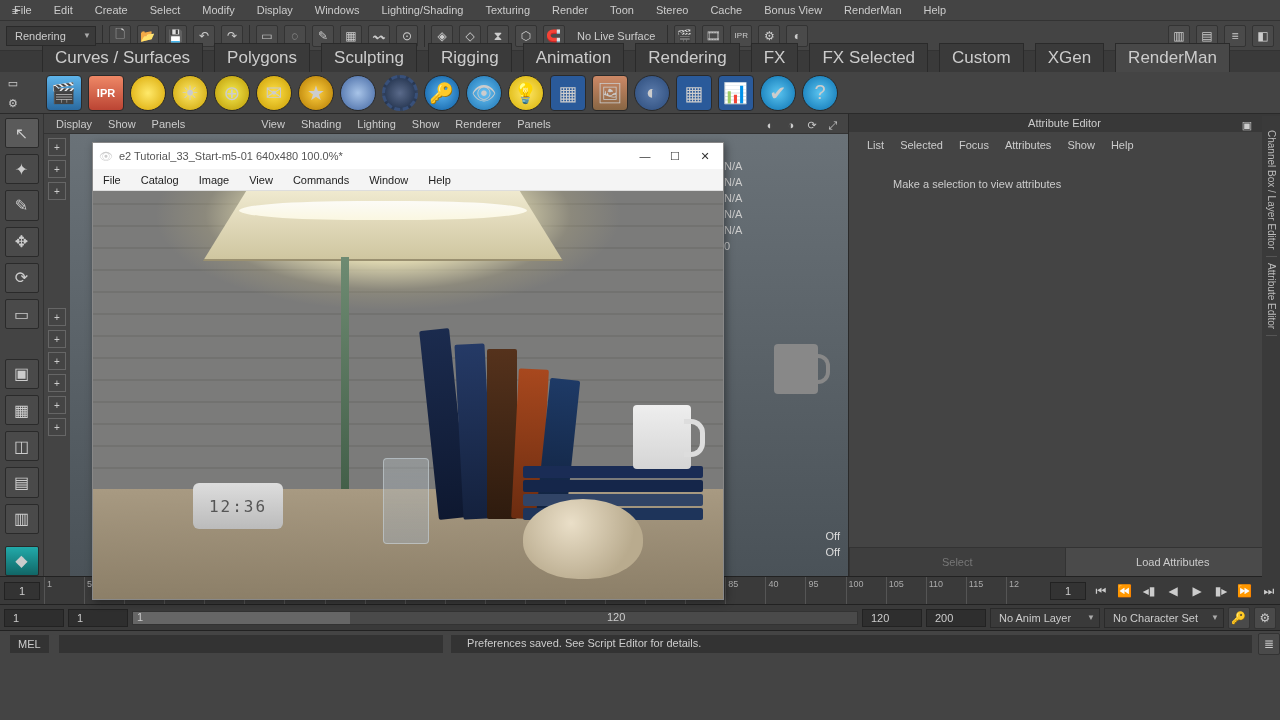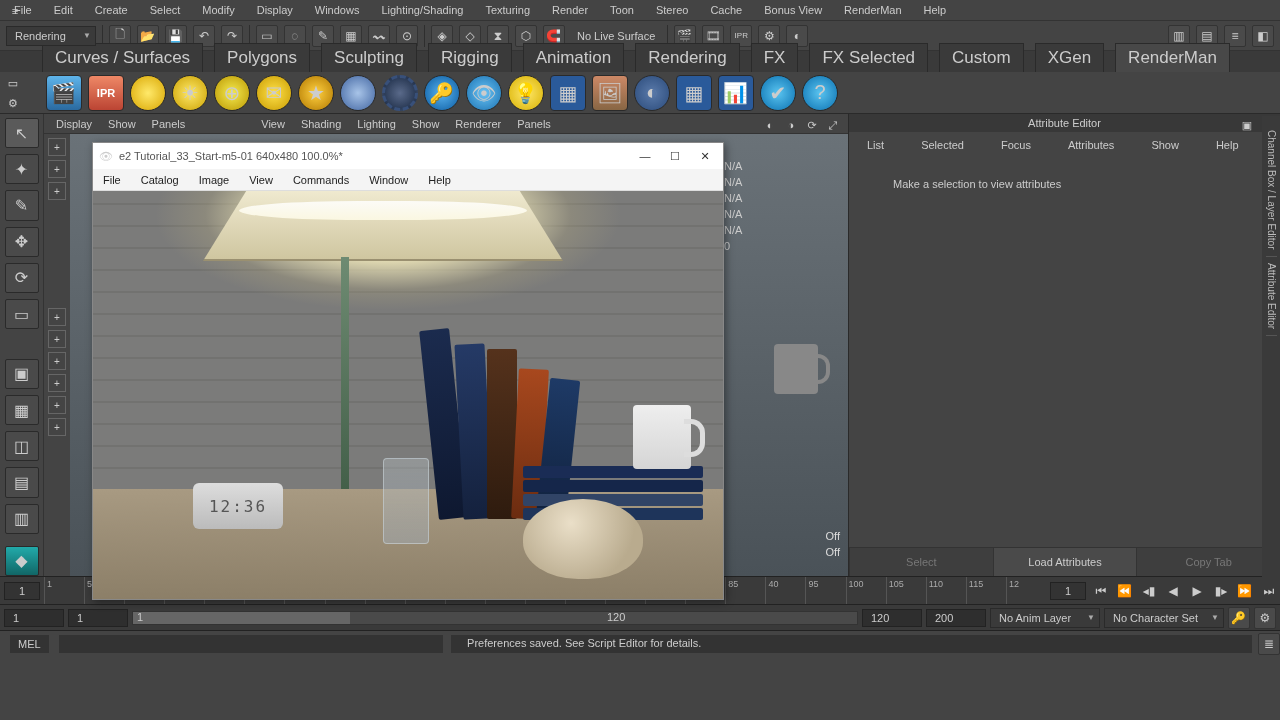--- a/index.html
+++ b/index.html
@@ -29,21 +29,21 @@
 .vp-body { flex:1; background:#6c6c6c; position:relative; display:flex; }
 .toolcol2 { width:26px; background:#444; display:flex; flex-direction:column; align-items:center; gap:4px; padding-top:4px; }
 .toolcol2 .b { width:18px; height:18px; border:1px solid #666; background:#444; display:flex; align-items:center; justify-content:center; font-size:10px; }
 .viewport3d { flex:1; background:linear-gradient(#6a7278,#4a5258); position:relative; overflow:hidden; }
 .mug { position:absolute; right:30px; top:210px; width:44px; height:50px; background:#888; border-radius:4px; }
 .mug::after { content:""; position:absolute; right:-12px; top:10px; width:14px; height:22px; border:4px solid #888; border-left:none; border-radius:0 12px 12px 0; }
 .offlabel { position:absolute; right:8px; font-size:11px; color:#ddd; }
 .rightpanel { width:432px; background:#444; border-left:1px solid #2a2a2a; display:flex; flex-direction:column; }
 .rp-title { background:#383838; text-align:center; padding:3px 0; position:relative; }
 .rp-title .ctl { position:absolute; right:4px; top:2px; display:flex; gap:2px; }
-.rp-menus { display:flex; gap:21px; padding:5px 10px; }
+.rp-menus { display:flex; gap:0; padding:5px 10px; }
 .rp-menus span { padding:2px 8px; }
 .rp-body { flex:1; padding:20px 20px; color:#bbb;margin-left:24px; }
 .rp-foot { display:flex; border-top:1px solid #333; }
 .rp-foot div { flex:1; text-align:center; padding:8px 0; background:#3e3e3e; border-left:1px solid #333; }
 .rp-foot div.dim { color:#777; }
 .rp-foot div.hl { background:#4a4a4a; }
 .sidevert { position:absolute; right:0; top:116px; width:18px; background:#3a3a3a; display:flex; flex-direction:column; align-items:center; padding-top:8px; height:462px; }
 .sidevert span { writing-mode:vertical-rl; font-size:10px; padding:6px 0; color:#bbb; border-bottom:1px solid #555; }
 .timeline { background:#3a3a3a; height:28px; display:flex; align-items:center; position:relative; border-top:1px solid #222; }
 .tlnum { width:36px; text-align:center; background:#333; border:1px solid #222; padding:2px 4px; margin:0 4px; }
@@ -267,21 +267,20 @@
       <span>Attributes</span>
       <span>Show</span>
       <span>Help</span>
     </div>
     <div class="rp-body">
       <span>Make a selection to view attributes</span>
     </div>
     <div class="rp-foot">
       <div class="dim">Select</div>
       <div class="hl">Load Attributes</div>
-      <div class="dim">Copy Tab</div>
     </div>
   </div>
 </div>
 
 <div class="timeline">
   <div class="tlnum">1</div>
   <div class="ticks" id="tickrow">
       <div class="tk">1</div>
       <div class="tk">5</div>
       <div class="tk">10</div>

